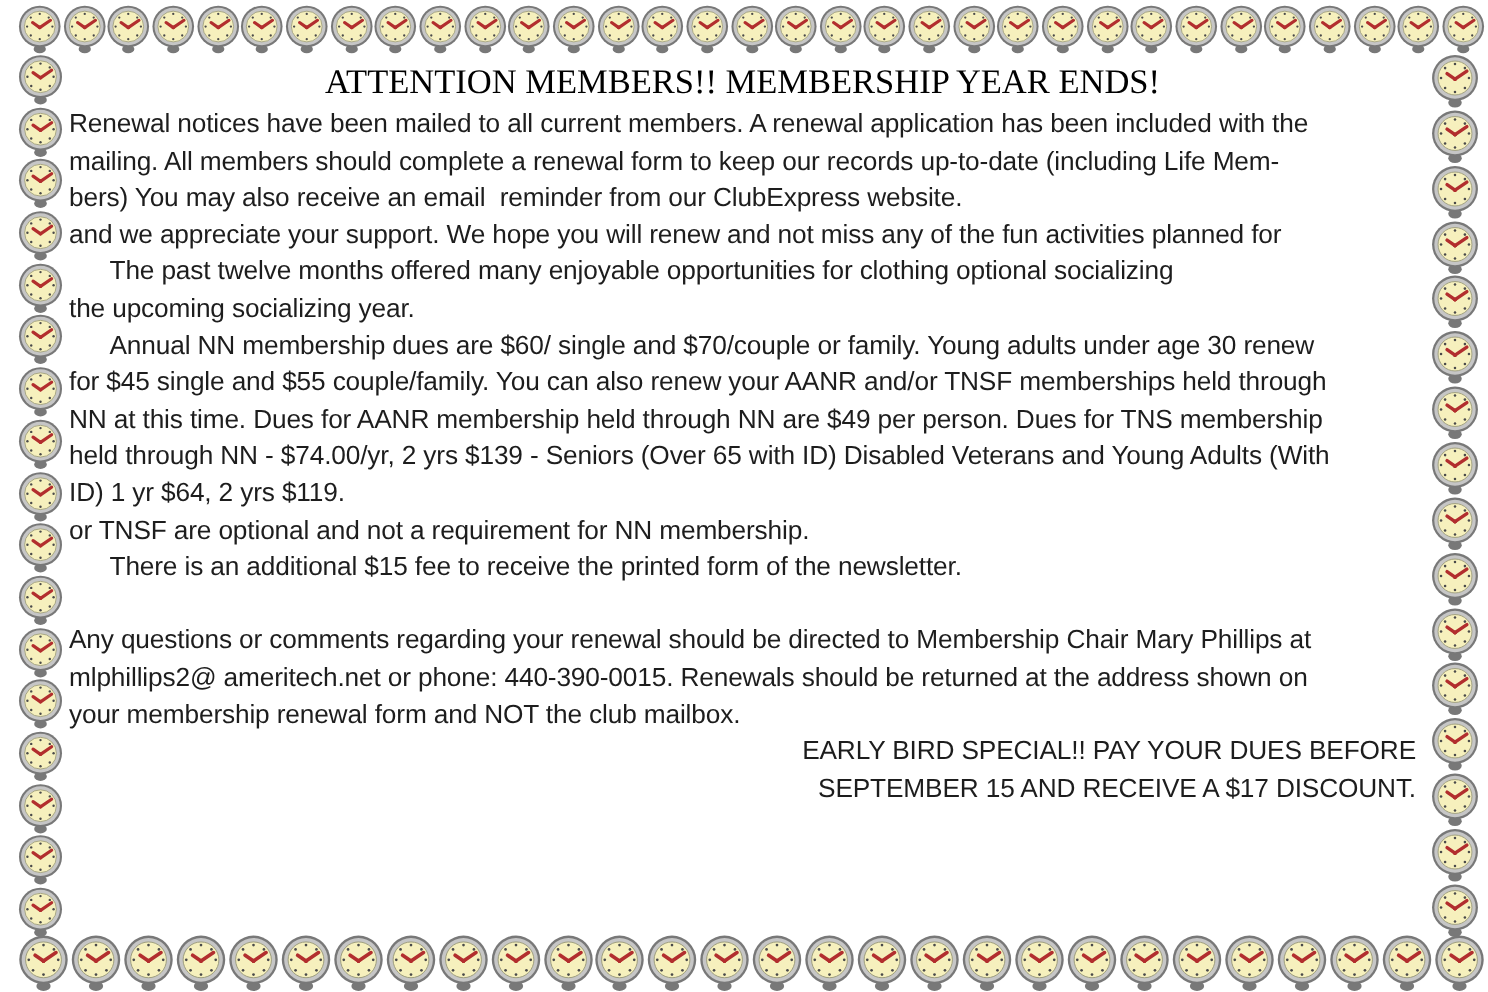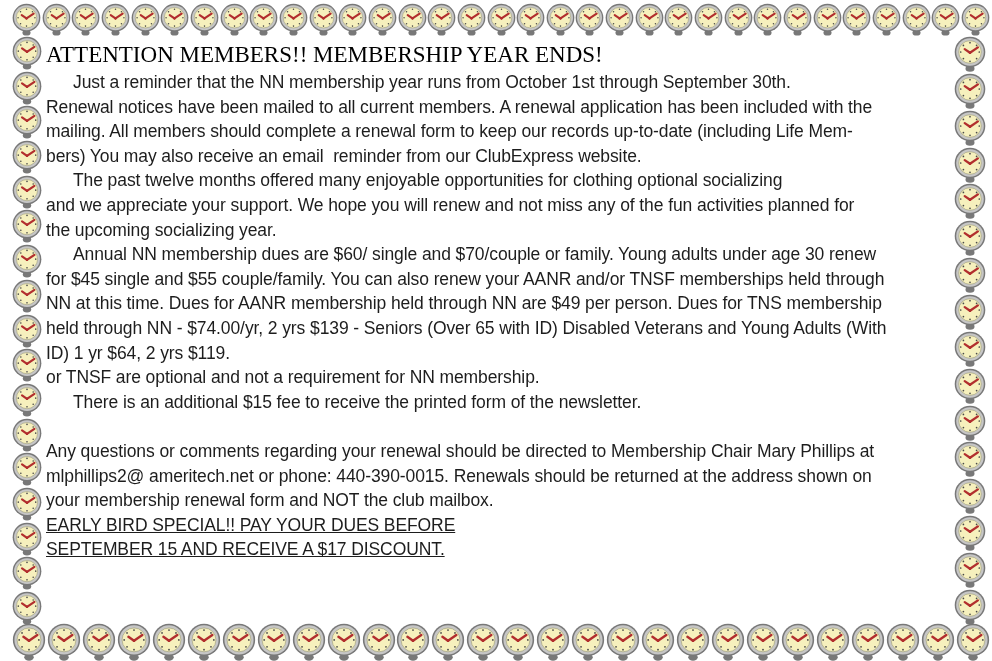--- a/index.html
+++ b/index.html
@@ -36,34 +36,35 @@
   .content {
     position: absolute;
     left: 46px;
     top: 42px;
     width: 898px;
   }
   .title1, .title2 {
     font-family: "Liberation Serif", serif;
     font-size: 23px;
     line-height: 26px;
+    text-align: center;
     color: #000000;
     white-space: pre;
   }
   .body-lines { margin-top: 2px; overflow: hidden; }
   .line {
     font-size: 17.5px;
     line-height: 24.6px;
     min-height: 24.6px;
     letter-spacing: -0.1px;
     color: #1d1d1d;
     white-space: pre;
   }
   .line.indent { padding-left: 27px; }
-  .line.center { text-align: left; text-decoration: underline; }
+  .line.center { text-align: right; }
 </style>
 </head>
 <body>
 
 <div class="page">
   <div class="border-row border-top">
       <span class="clock"><svg width="29" height="33" viewBox="0 0 32 36">
     <ellipse cx="16" cy="32.5" rx="4.5" ry="3.2" fill="#787878"></ellipse>
     <circle cx="16" cy="16" r="15.3" fill="#787878"></circle>
     <circle cx="16" cy="16" r="13.8" fill="#c6c6c6"></circle>
@@ -1665,26 +1666,25 @@
           <circle cx="9.4" cy="9.4" r="0.85" fill="#4a4a4a"></circle>
     <line x1="16" y1="16.8" x2="10.7" y2="13.1" stroke="#b22e2e" stroke-width="2.3" stroke-linecap="round"></line>
     <line x1="16" y1="16.8" x2="23.9" y2="11.4" stroke="#b22e2e" stroke-width="2.3" stroke-linecap="round"></line>
     <circle cx="16" cy="16.6" r="1.3" fill="#b22e2e"></circle>
   </svg></span>
     </div>
 
   <div class="content">
     <div class="title1">ATTENTION MEMBERS!! MEMBERSHIP YEAR ENDS!</div>
     <div class="body-lines">
-        <div class="line indent">Just a reminder that the NN membership year runs from October 1st through September 30th.</div>
         <div class="line">Renewal notices have been mailed to all current members. A renewal application has been included with the</div>
         <div class="line">mailing. All members should complete a renewal form to keep our records up-to-date (including Life Mem-</div>
         <div class="line">bers) You may also receive an email  reminder from our ClubExpress website.</div>
+        <div class="line">and we appreciate your support. We hope you will renew and not miss any of the fun activities planned for</div>
         <div class="line indent">The past twelve months offered many enjoyable opportunities for clothing optional socializing</div>
-        <div class="line">and we appreciate your support. We hope you will renew and not miss any of the fun activities planned for</div>
         <div class="line">the upcoming socializing year.</div>
         <div class="line indent">Annual NN membership dues are $60/ single and $70/couple or family. Young adults under age 30 renew</div>
         <div class="line">for $45 single and $55 couple/family. You can also renew your AANR and/or TNSF memberships held through</div>
         <div class="line">NN at this time. Dues for AANR membership held through NN are $49 per person. Dues for TNS membership</div>
         <div class="line">held through NN - $74.00/yr, 2 yrs $139 - Seniors (Over 65 with ID) Disabled Veterans and Young Adults (With</div>
         <div class="line">ID) 1 yr $64, 2 yrs $119.</div>
         <div class="line">or TNSF are optional and not a requirement for NN membership.</div>
         <div class="line indent">There is an additional $15 fee to receive the printed form of the newsletter.</div>
         <div class="line"></div>
         <div class="line">Any questions or comments regarding your renewal should be directed to Membership Chair Mary Phillips at</div>

